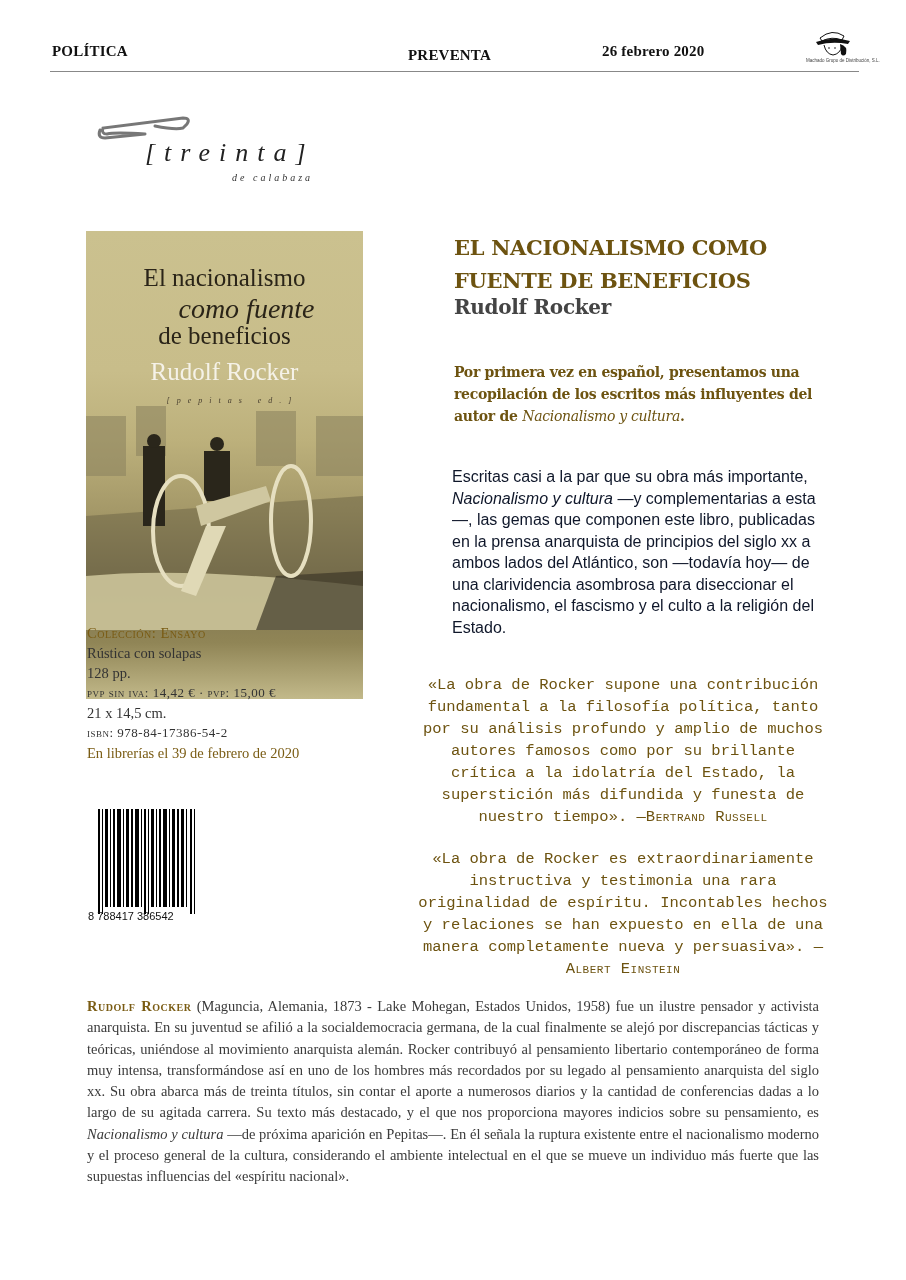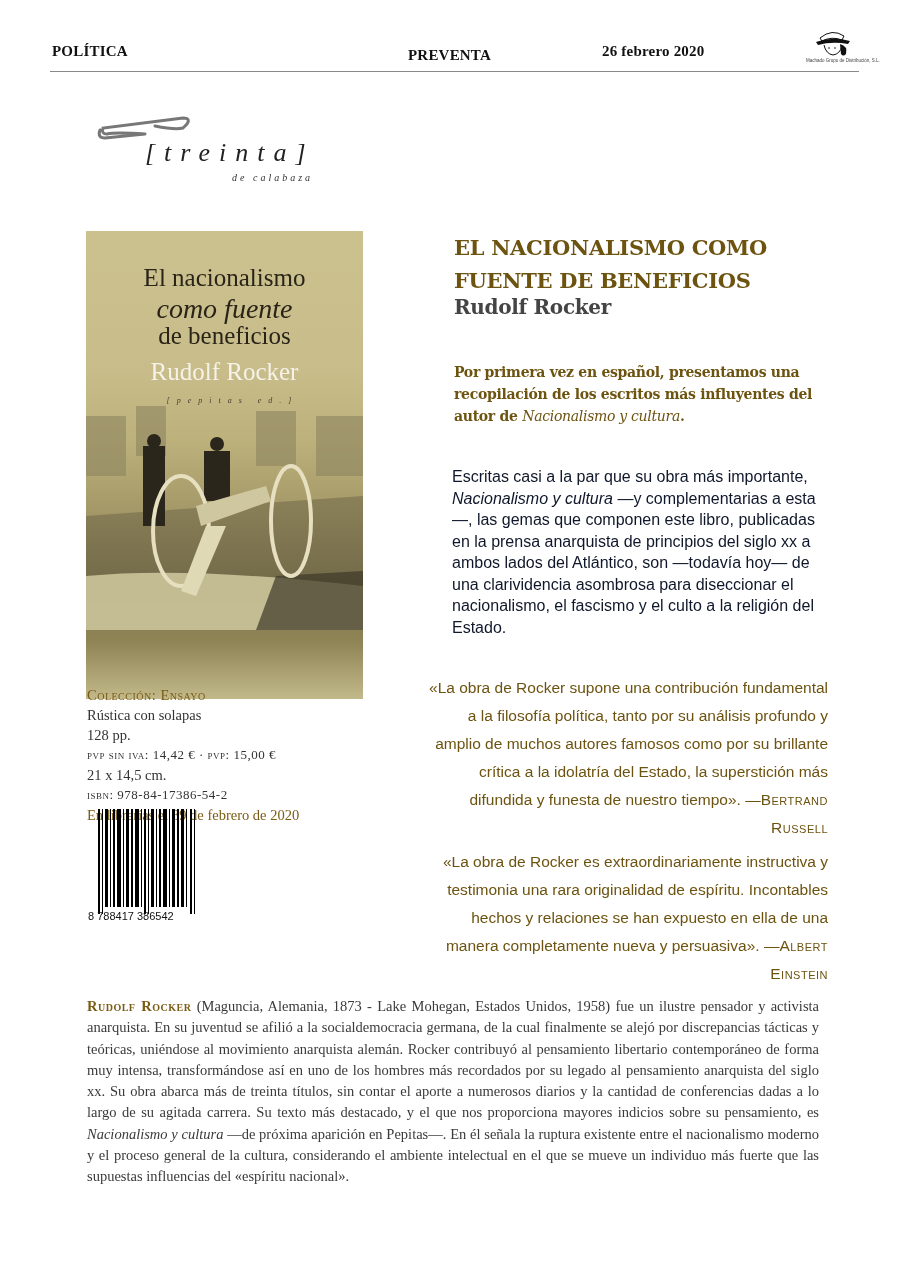--- a/index.html
+++ b/index.html
@@ -16,43 +16,43 @@
   .dist-logo-cap { position: absolute; left: 806px; top: 58px; width: 56px; font-family: "Liberation Sans", sans-serif; font-size: 4.5px; color: #444; white-space: nowrap; }
 
   .pub-logo { position: absolute; left: 95px; top: 110px; width: 220px; height: 75px; }
   .pub-name { position: absolute; left: 145px; top: 138px; font-family: "Liberation Serif", serif; font-style: italic; font-size: 26px; letter-spacing: 9px; color: #222; }
   .pub-sub { position: absolute; left: 223px; top: 172px; font-family: "Liberation Serif", serif; font-style: italic; font-size: 10px; letter-spacing: 3px; color: #333; margin-left: 9px; }
 
   .cover { position: absolute; left: 86px; top: 231px; width: 277px; height: 468px; overflow: hidden;
     background: linear-gradient(180deg, #cbc18f 0%, #c8bd8a 30%, #bcb07b 45%, #a49868 60%, #7d7350 75%, #908556 88%, #c2b98a 100%); }
   .cover-title { position: absolute; left: 0; width: 277px; text-align: center; font-family: "Liberation Serif", serif; color: #2a2418; }
   .ct1 { top: 33px; font-size: 25px; }
-  .ct2 { top: 62px; font-size: 28px; font-style: italic; }
+  .ct2 { top: 62px; font-size: 28px; font-style: italic; margin-left: 22px; }
   .ct3 { top: 91px; font-size: 25px; }
   .ct4 { top: 127px; font-size: 25px; color: #f5f2e8; }
   .ct5 { top: 165px; font-size: 8px; font-style: italic; letter-spacing: 7px; color: #4a4030; padding-left: 16px; }
   .cover-photo { position: absolute; left: 0; top: 175px; width: 277px; height: 224px; }
 
-  .meta { position: absolute; left: 87px; top: 685px; font-family: "Liberation Serif", serif; font-size: 14.5px; line-height: 20px; color: #333; }
+  .meta { position: absolute; left: 87px; top: 623px; font-family: "Liberation Serif", serif; font-size: 14.5px; line-height: 20px; color: #333; }
   .meta .gold { color: #7a5c14; }
   .meta .sc { font-variant: small-caps; letter-spacing: 0.5px; }
   .meta .small { font-size: 13px; }
 
   .barcode { position: absolute; left: 96px; top: 809px; width: 100px; height: 105px; }
   .barcode-digits { position: absolute; left: 88px; top: 910px; font-family: "Liberation Sans", sans-serif; font-size: 11px; color: #111; white-space: pre; }
 
   .title { position: absolute; left: 454px; top: 231px; font-family: "DejaVu Serif", serif; font-weight: bold; font-size: 21px; line-height: 33px; color: #6d5310; letter-spacing: -0.3px; }
   .author { position: absolute; left: 454px; top: 295px; font-family: "DejaVu Serif", serif; font-weight: bold; font-size: 20px; color: #444; letter-spacing: -0.3px; }
 
   .lead { position: absolute; left: 454px; top: 361px; width: 360px; font-family: "DejaVu Serif", serif; font-weight: bold; font-size: 14px; line-height: 22px; color: #6d5310; letter-spacing: -0.3px; }
   .lead i { font-weight: normal; }
 
   .desc { position: absolute; left: 452px; top: 466px; width: 370px; font-family: Liberation Sans, sans-serif; font-size: 16px; line-height: 21.5px; color: #0f172a; }
 
-  .quote { position: absolute; font-family: Liberation Sans, sans-serif; font-size: 15.5px; line-height: 28px; color: #6d5310; text-align: right; }
+  .quote { position: absolute; font-family: Liberation Mono, monospace; font-size: 15.5px; line-height: 22px; color: #6d5310; text-align: center; }
   .q1 { left: 418px; top: 674px; width: 410px; }
   .q2 { left: 418px; top: 848px; width: 410px; }
   .quote .sc { font-variant: small-caps; letter-spacing: 0.5px; }
 
   .bio { position: absolute; left: 87px; top: 996px; width: 732px; font-family: "Liberation Serif", serif; font-size: 14.5px; line-height: 21.3px; color: #3a3a3a; text-align: justify; }
   .bio .name { font-variant: small-caps; font-weight: bold; color: #7a5c14; letter-spacing: 0.5px; }
 </style>
 </head>
 <body>
 

